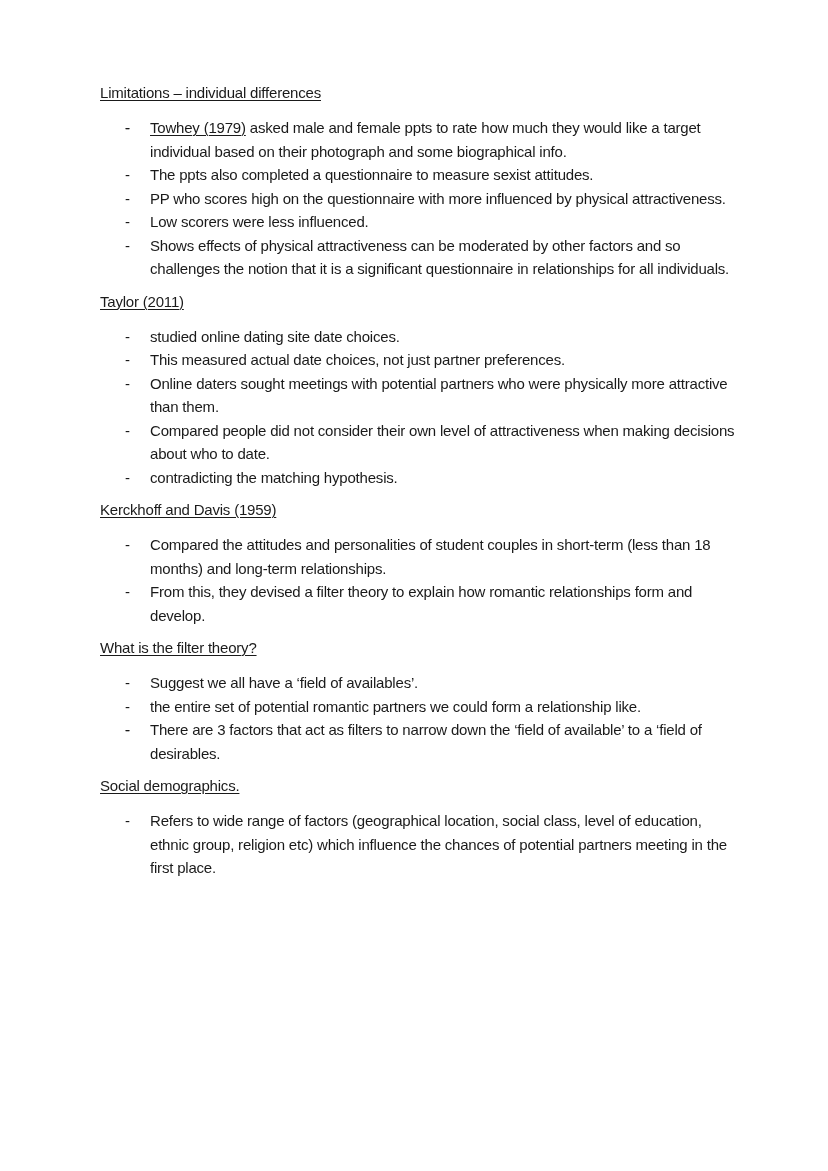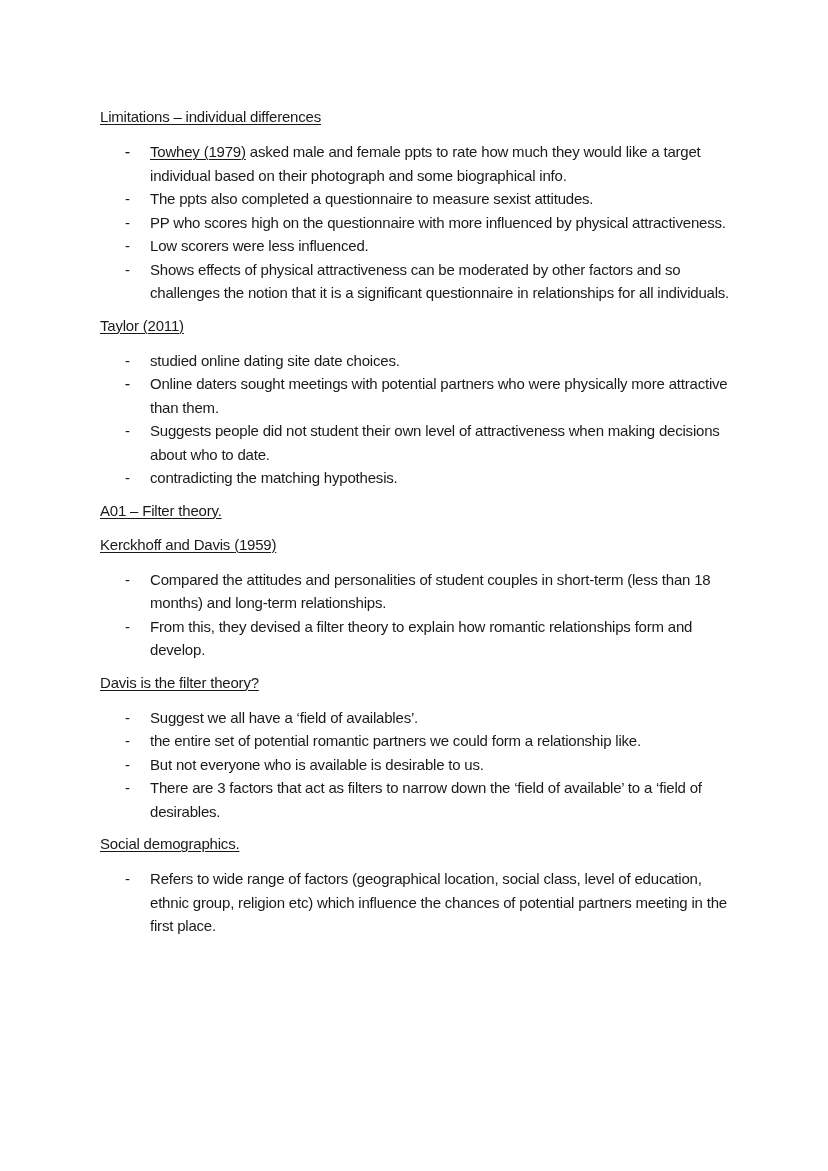--- a/index.html
+++ b/index.html
@@ -11,21 +11,21 @@
       width: 828px;
       height: 1171px;
       position: relative;
       overflow: hidden;
       font-family: "Liberation Sans", sans-serif;
       color: #1a1a1a;
     }
     .page {
       position: absolute;
       left: 100px;
-      top: 106px;
+      top: 82px;
       width: 640px;
     }
     .heading {
       font-size: 15px;
       line-height: 22px;
       text-decoration: underline;
       text-underline-offset: 2px;
       text-decoration-thickness: 1px;
       margin: 0;
       letter-spacing: -0.2px;
@@ -65,39 +65,38 @@
     <li><span class="dash">-</span><span class="ref">Towhey (1979)</span><span> asked male and female ppts to rate how much they would like a target individual based on their photograph and some biographical info.</span></li>
     <li><span class="dash">-</span><span>The ppts also completed a questionnaire to measure sexist attitudes.</span></li>
     <li><span class="dash">-</span><span>PP who scores high on the questionnaire with more influenced by physical attractiveness.</span></li>
     <li><span class="dash">-</span><span>Low scorers were less influenced.</span></li>
     <li><span class="dash">-</span><span>Shows effects of physical attractiveness can be moderated by other factors and so challenges the notion that it is a significant questionnaire in relationships for all individuals.</span></li>
   </ul>
 
   <p class="heading">Taylor (2011)</p>
   <ul class="list">
     <li><span class="dash">-</span><span>studied online dating site date choices.</span></li>
-    <li><span class="dash">-</span></li>
+    <li><span class="dash">-</span><span>This measured actual date choices, not just partner preferences.</span></li>
     <li><span class="dash">-</span><span>Online daters sought meetings with potential partners who were physically more attractive than them.</span></li>
-    <li><span class="dash">-</span><span>Suggests people did not student their own level of attractiveness when making decisions about who to date.</span></li>
+    <li><span class="dash">-</span><span>Compared people did not consider their own level of attractiveness when making decisions about who to date.</span></li>
     <li><span class="dash">-</span><span>contradicting the matching hypothesis.</span></li>
   </ul>
 
-  <p class="heading" style="margin-bottom:12px;">A01 – Filter theory.</p>
 
   <p class="heading">Kerckhoff and Davis (1959)</p>
   <ul class="list">
     <li><span class="dash">-</span><span>Compared the attitudes and personalities of student couples in short-term (less than 18 months) and long-term relationships.</span></li>
     <li><span class="dash">-</span><span>From this, they devised a filter theory to explain how romantic relationships form and develop.</span></li>
   </ul>
 
-  <p class="heading">Davis is the filter theory?</p>
+  <p class="heading">What is the filter theory?</p>
   <ul class="list">
     <li><span class="dash">-</span><span>Suggest we all have a ‘field of availables’.</span></li>
     <li><span class="dash">-</span><span>the entire set of potential romantic partners we could form a relationship like.</span></li>
-    <li><span class="dash">-</span><span>But not everyone who is available is desirable to us.</span></li>
+    <li><span class="dash">-</span></li>
     <li><span class="dash">-</span><span>There are 3 factors that act as filters to narrow down the ‘field of available’ to a ‘field of desirables.</span></li>
   </ul>
 
   <p class="heading">Social demographics.</p>
   <ul class="list">
     <li><span class="dash">-</span><span>Refers to wide range of factors (geographical location, social class, level of education, ethnic group, religion etc) which influence the chances of potential partners meeting in the first place.</span></li>
   </ul>
 
 </div>
 

